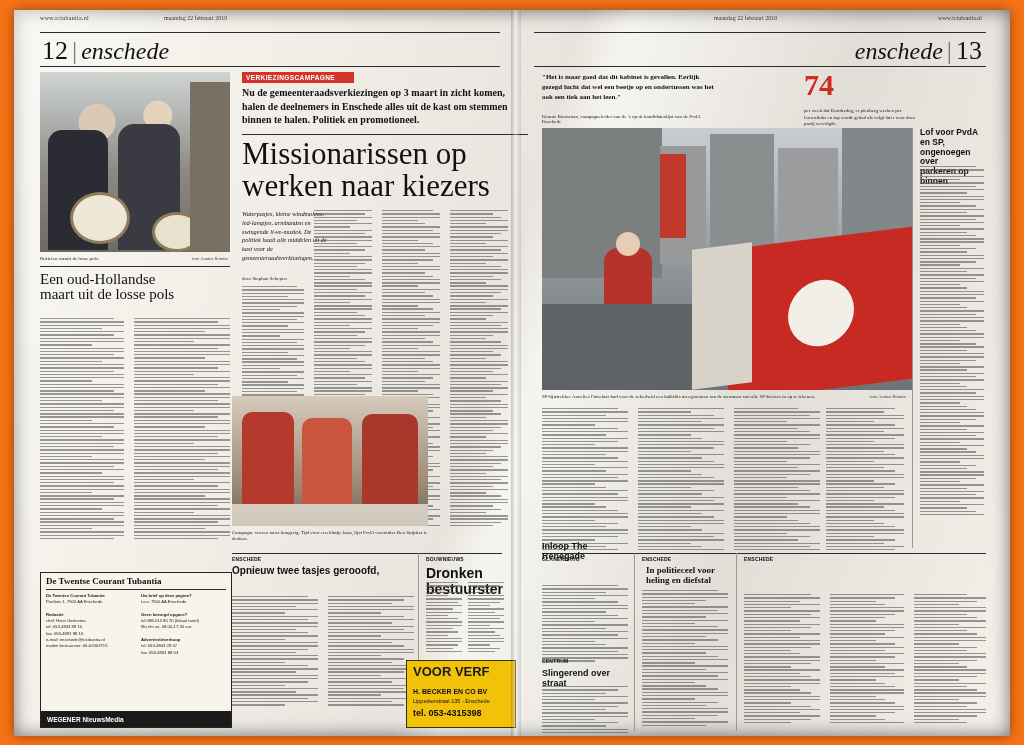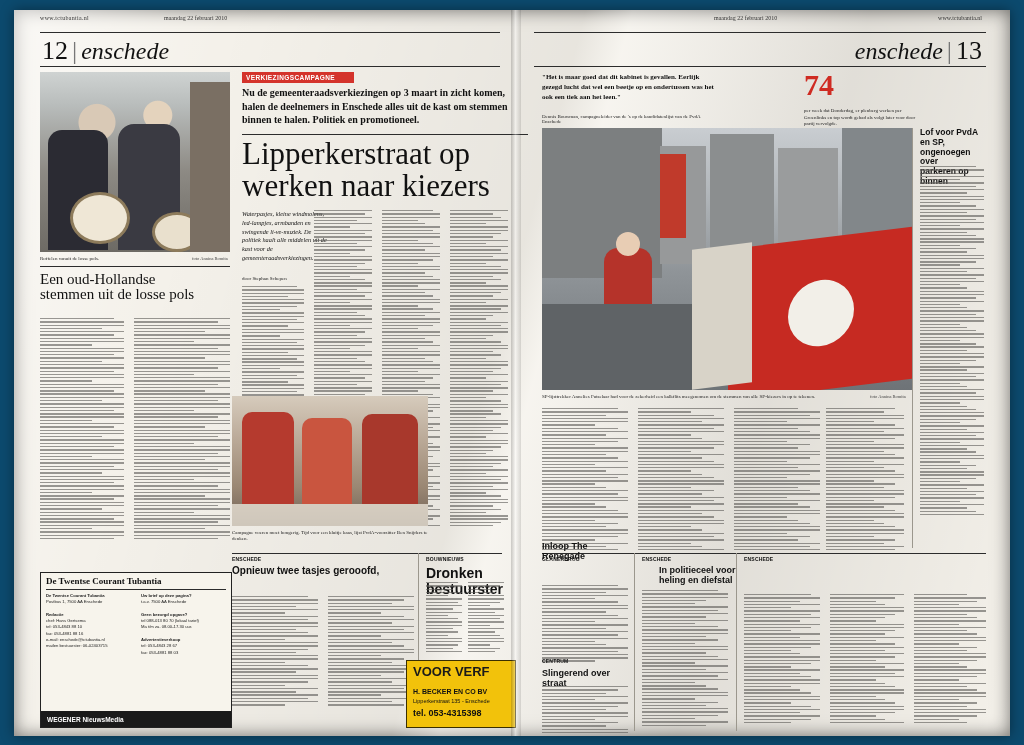--- a/index.html
+++ b/index.html
@@ -1,17 +1,17 @@
 <!DOCTYPE html>
 <html><head>
 <meta charset="utf-8">
 <style>
   html,body{margin:0;padding:0;background:#6e6e6e;}
   body{font-family:"Liberation Serif", serif;}
-  .page{position:relative;width:1024px;height:745px;overflow:hidden;background:#0c4a6e;}
+  .page{position:relative;width:1024px;height:745px;overflow:hidden;background:#f97316;}
   .paper{position:absolute;left:14px;top:10px;width:996px;height:726px;background:#f4f1ea;
     box-shadow:0 0 18px rgba(0,0,0,.55) inset, 0 0 12px rgba(0,0,0,.4);}
   .paper:before{content:"";position:absolute;inset:0;
     background:linear-gradient(105deg, rgba(255,255,255,.55) 0%, rgba(255,255,255,0) 18%, rgba(0,0,0,.05) 48%, rgba(255,255,255,.25) 52%, rgba(0,0,0,.08) 72%, rgba(255,255,255,.0) 100%);
     pointer-events:none;}
   .fold{position:absolute;top:0;bottom:0;left:497px;width:10px;
     background:linear-gradient(90deg, rgba(0,0,0,.18), rgba(255,255,255,.35) 45%, rgba(0,0,0,.12));}
   
   .col{position:absolute;}
   .lines{--lh:3.3px;}
@@ -87,21 +87,21 @@
       <div style="position:absolute;left:30px;top:120px;width:54px;height:46px;border-radius:50%;background:#efe7d6;border:3px solid #8d7b5b;"></div>
       <div style="position:absolute;left:112px;top:140px;width:44px;height:34px;border-radius:50%;background:#e9e0cd;border:3px solid #8d7b5b;"></div>
       <div style="position:absolute;left:150px;top:10px;width:40px;height:170px;background:#7a6f63;"></div>
     </div>
     <div class="cap" style="left:26px;top:246px;width:170px;">Roffelen vanuit de losse pols.</div>
     <div class="cap credit" style="left:178px;top:246px;">foto Annina Romita</div>
     <div class="sep" style="left:26px;top:256px;width:190px;"></div>
 
     <div class="headline" style="left:26px;top:262px;width:200px;font-size:15px;">
       <div>Een oud-Hollandse</div>
-      <div>stemmen uit de losse pols</div>
+      <div>maart uit de losse pols</div>
     </div>
 
     <div class="col lines" style="left:26px;top:308px;width:84px;">
       <i class="m"></i>
         <i class="l"></i>
         <i class="l"></i>
         <i class="g"></i>
         <i class="l"></i>
         <i class="m"></i>
         <i class="l"></i>
@@ -236,21 +236,21 @@
         <i class="l"></i>
         <i class="l"></i>
         <i class="m"></i>
     </div>
 
     <div class="kicker" style="left:228px;top:62px;width:104px;">VERKIEZINGSCAMPAGNE</div>
     <div class="lead" style="left:228px;top:76px;width:286px;font-size:10px;line-height:1.35;font-weight:bold;">Nu de gemeenteraadsverkiezingen op 3 maart in zicht komen, halen de deelnemers in Enschede alles uit de kast om stemmen binnen te halen. Politiek en promotioneel.</div>
     <div class="sep" style="left:228px;top:124px;width:286px;"></div>
 
     <div class="headline" style="left:228px;top:128px;width:300px;font-size:31px;">
-      <div>Lipperkerstraat op</div>
+      <div>Missionarissen op</div>
       <div>werken naar kiezers</div>
     </div>
 
     <div class="lead italic" style="left:228px;top:200px;width:86px;font-size:6.3px;line-height:1.4;">Waterpasjes, kleine windmolens, led-lampjes, armbanden en swingende li-ve-muziek. De politiek haalt alle middelen uit de kast voor de gemeenteraadsverkiezingen.</div>
     <div class="cap" style="left:228px;top:266px;">door Stephan Schepen</div>
 
     <div class="col lines" style="left:228px;top:276px;width:62px;">
       <i class="m"></i>
         <i class="l"></i>
         <i class="l"></i>
@@ -1161,21 +1161,21 @@
       <i class="l"></i>
         <i class="s"></i>
         <i class="m"></i>
         <i class="g"></i>
         <i class="l"></i>
         <i class="l"></i>
     </div>
 
     <div class="vsep" style="left:620px;top:543px;height:178px;"></div>
     <span class="smallcaps" style="position:absolute;left:628px;top:546px;">ENSCHEDE</span>
-    <div class="subhead" style="left:645px;top:556px;width:86px;font-size:9px;line-height:1.1;">
+    <div class="subhead" style="left:632px;top:556px;width:86px;font-size:9px;line-height:1.1;font-family:Liberation Serif, serif;">
       <div>In politieceel voor</div>
       <div>heling en diefstal</div>
     </div>
     <div class="col lines" style="left:628px;top:580px;width:86px;">
       <i class="m"></i>
         <i class="l"></i>
         <i class="l"></i>
         <i class="g"></i>
         <i class="s"></i>
         <i class="l"></i>

